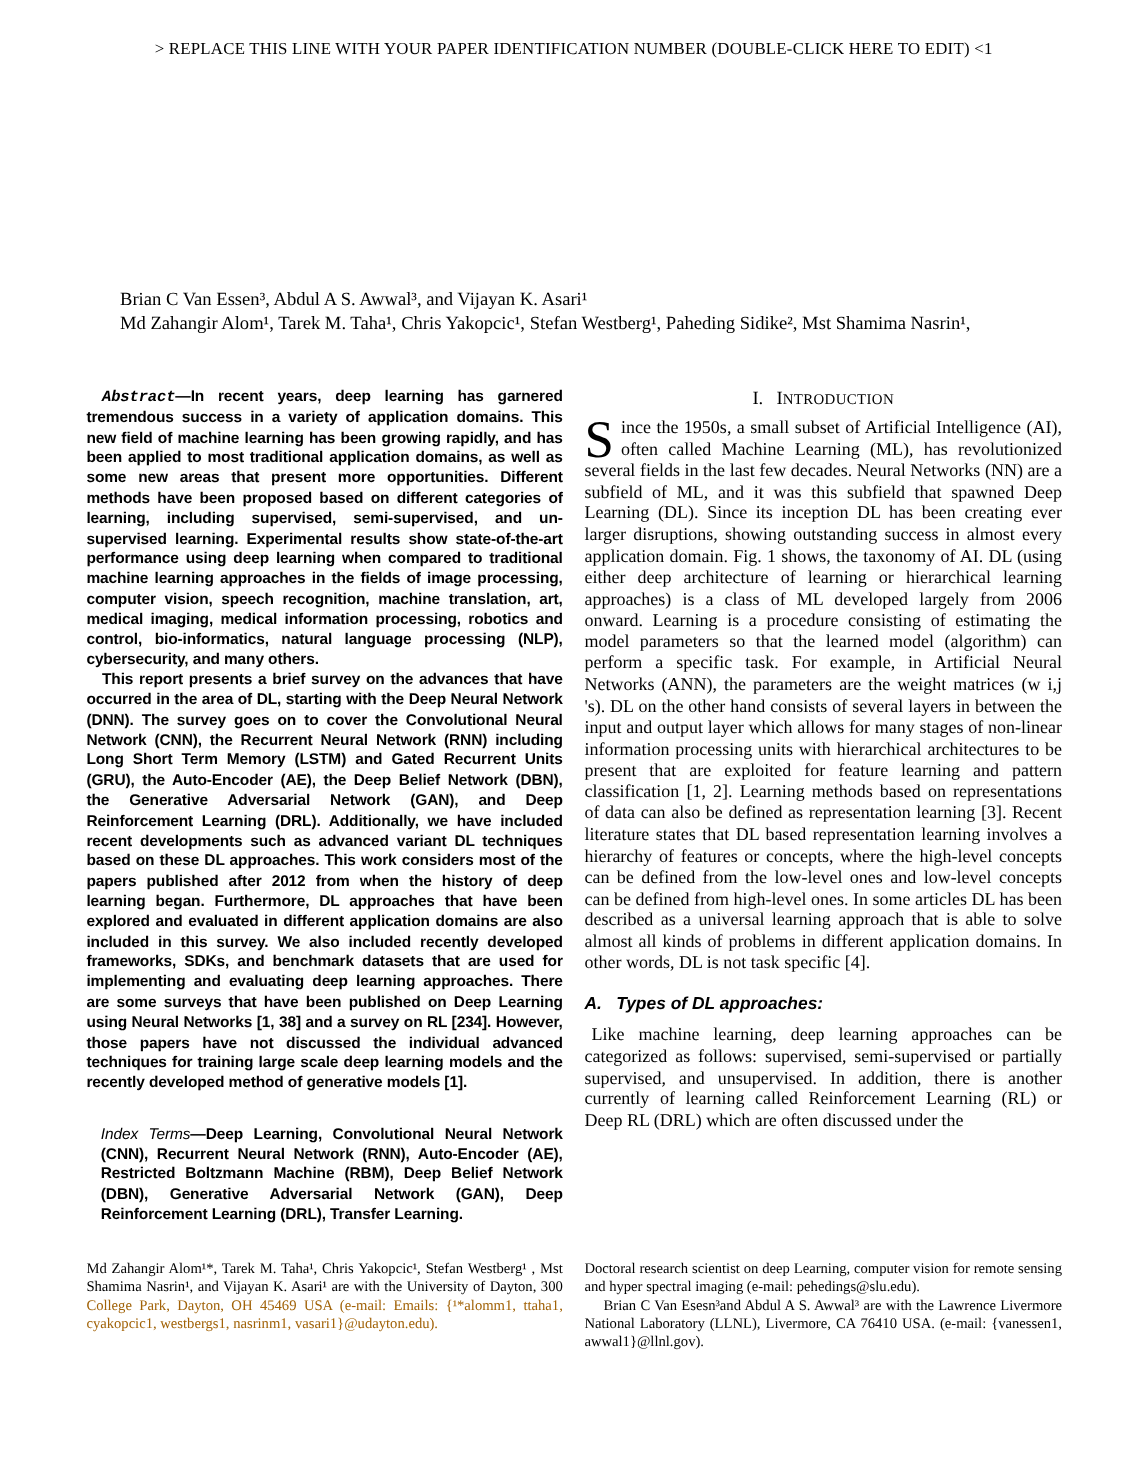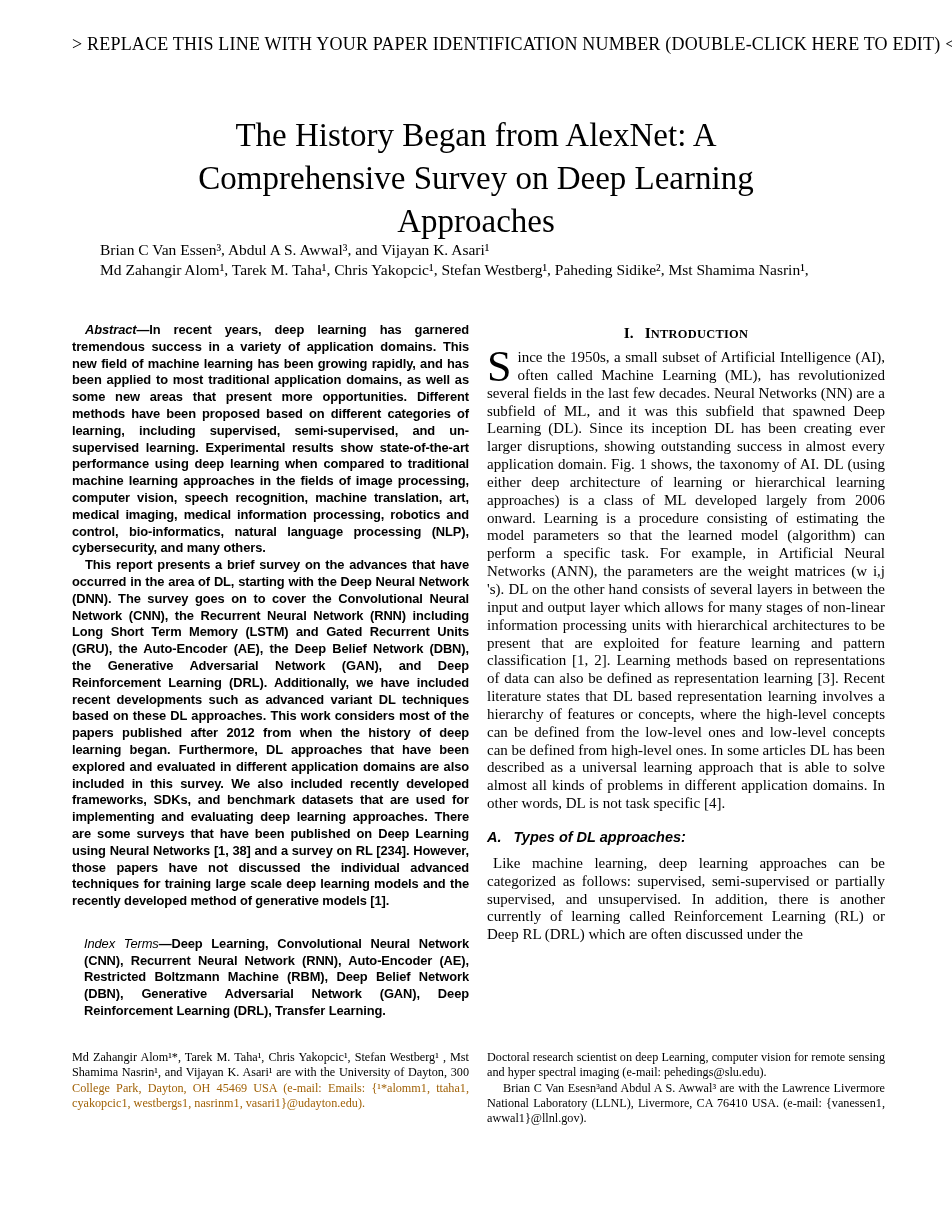--- a/index.html
+++ b/index.html
@@ -4,22 +4,22 @@
 <style>
   html,body { margin:0; padding:0; background:#ffffff; }
   .page {
     position:relative; width:952px; height:1232px; background:#ffffff;
     color:#000; font-family:"Liberation Serif", serif; overflow:hidden;
   }
 
   
   .runhead {
     position:absolute; top:34px; left:72px; width:812px;
-    display:flex; justify-content:flex-start;
-    font-size:18px; letter-spacing:0.2px; white-space:nowrap;
+    display:flex; justify-content:center;
+    font-size:14px; letter-spacing:0.2px; white-space:nowrap;
   }
 
   
   .paper-title {
     position:absolute; top:92px; left:146px; width:660px;
     text-align:center; font-size:33px; line-height:43px; font-weight:normal;
   }
 
   
   .authors {
@@ -31,26 +31,26 @@
   .col { position:absolute; top:322px; }
   .col-left  { left:72px;  width:397px; }
   .col-right { left:487px; width:398px; }
 
   .abstract, .index-terms {
     font-family:"Liberation Sans", sans-serif; font-weight:bold;
     font-size:12.9px; line-height:16.8px; text-align:justify;
     letter-spacing:-0.1px;
   }
   .abstract p { margin:0; text-indent:13px; }
-  .lead-abs { font-style:italic; }
+  .lead-abs { font-style:italic;font-family:Liberation Mono, monospace; }
   .index-terms { margin-top:26px;margin-left:12px; }
   .lead-idx { font-style:italic; font-weight:normal; }
 
   .sec-heading {
-    text-align:center; font-size:15.5px; margin:2px 0 7px 0; font-weight:bold;
+    text-align:center; font-size:15.5px; margin:2px 0 7px 0; font-weight:normal;
   }
   .sec-heading .sec-num { margin-right:11px; }
   .sc-rest { font-size:12.4px; letter-spacing:0.3px; }
 
   .body-para {
     font-size:15px; line-height:17.85px; text-align:justify; margin:0;
   }
   .dropcap {
     float:left; font-size:44px; line-height:34px; height:34px;
     padding:1px 6px 0 0;
@@ -77,21 +77,20 @@
 </head>
 <body>
 
 <div class="page">
 
   <div class="runhead">
     <span>&gt; REPLACE THIS LINE WITH YOUR PAPER IDENTIFICATION NUMBER (DOUBLE-CLICK HERE TO EDIT) &lt;</span>
     <span>1</span>
   </div>
 
-  <h1 class="paper-title">The History Began from AlexNet: A Comprehensive Survey on Deep Learning Approaches</h1>
 
   <div class="authors">
     <div>Brian C Van Essen³, Abdul A S. Awwal³, and Vijayan K. Asari¹</div>
     <div>Md Zahangir Alom¹, Tarek M. Taha¹, Chris Yakopcic¹, Stefan Westberg¹, Paheding Sidike², Mst Shamima Nasrin¹,</div>
   </div>
 
   <div class="col col-left">
     <div class="abstract">
       <p><span class="lead-abs">Abstract</span><span>—In recent years, deep learning has garnered tremendous success in a variety of application domains. This new field of machine learning has been growing  rapidly, and has been applied to most traditional application domains, as well as some new areas that present more opportunities. Different methods have been proposed based on different categories of learning, including supervised, semi-supervised, and un-supervised learning. Experimental results show state-of-the-art performance using deep learning when compared to traditional machine learning approaches in the fields of image processing, computer vision, speech recognition, machine translation, art, medical imaging, medical information processing, robotics and control, bio-informatics, natural language processing (NLP), cybersecurity, and many others.</span></p>
       <p>This report presents a brief survey on the advances that have occurred in the area of DL, starting with the Deep Neural Network (DNN). The survey goes on to cover the Convolutional Neural Network (CNN), the Recurrent Neural Network (RNN) including Long Short Term Memory (LSTM) and Gated Recurrent Units (GRU), the Auto-Encoder (AE), the Deep Belief Network (DBN), the Generative Adversarial Network (GAN), and Deep Reinforcement Learning (DRL). Additionally, we have included recent developments such as advanced variant DL techniques based on these DL approaches. This work considers most of the papers published after 2012 from when the history of deep learning began. Furthermore, DL approaches that have been explored and evaluated in different application domains are also included in this survey. We also included recently developed frameworks, SDKs, and benchmark datasets that are used for implementing and evaluating deep learning approaches. There are some surveys that have been published on Deep Learning using Neural Networks [1, 38] and a survey on RL [234]. However, those papers have not discussed the individual advanced techniques for training large scale deep learning models and the recently developed method of generative models [1].</p>

